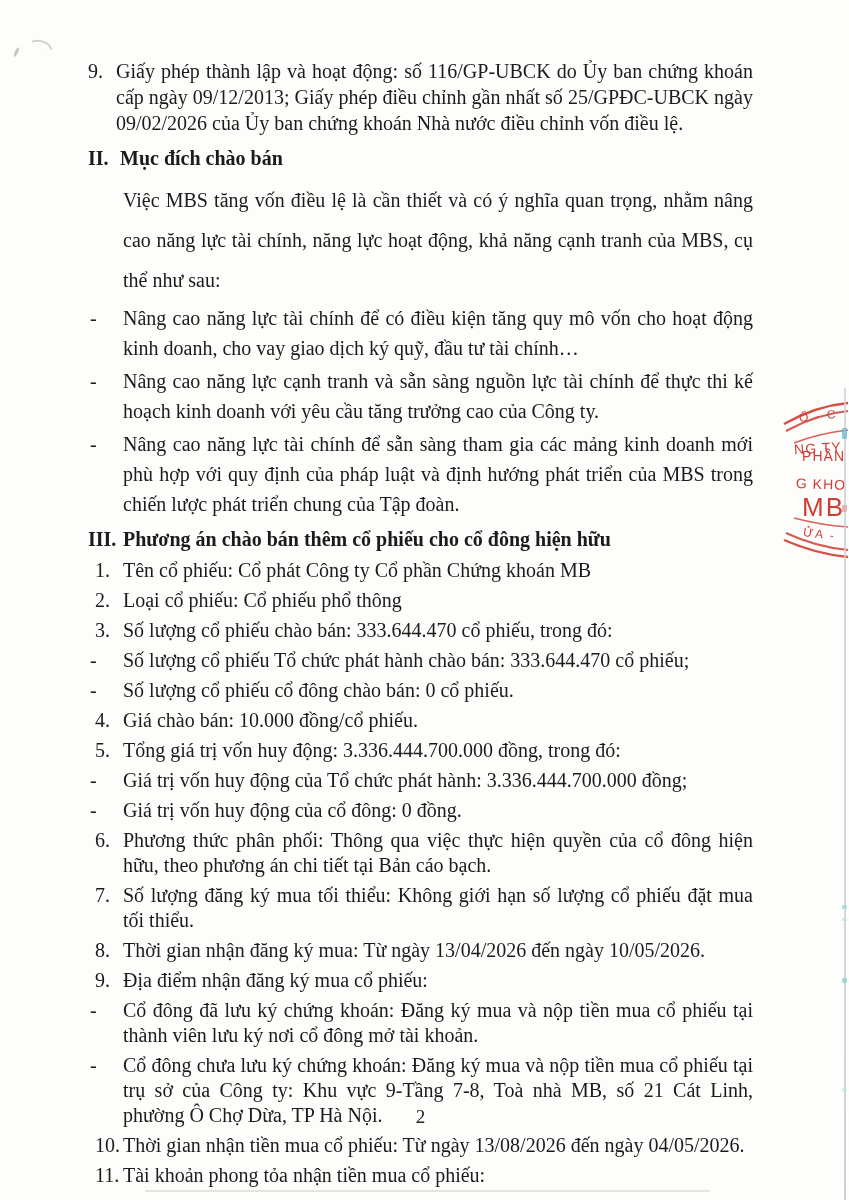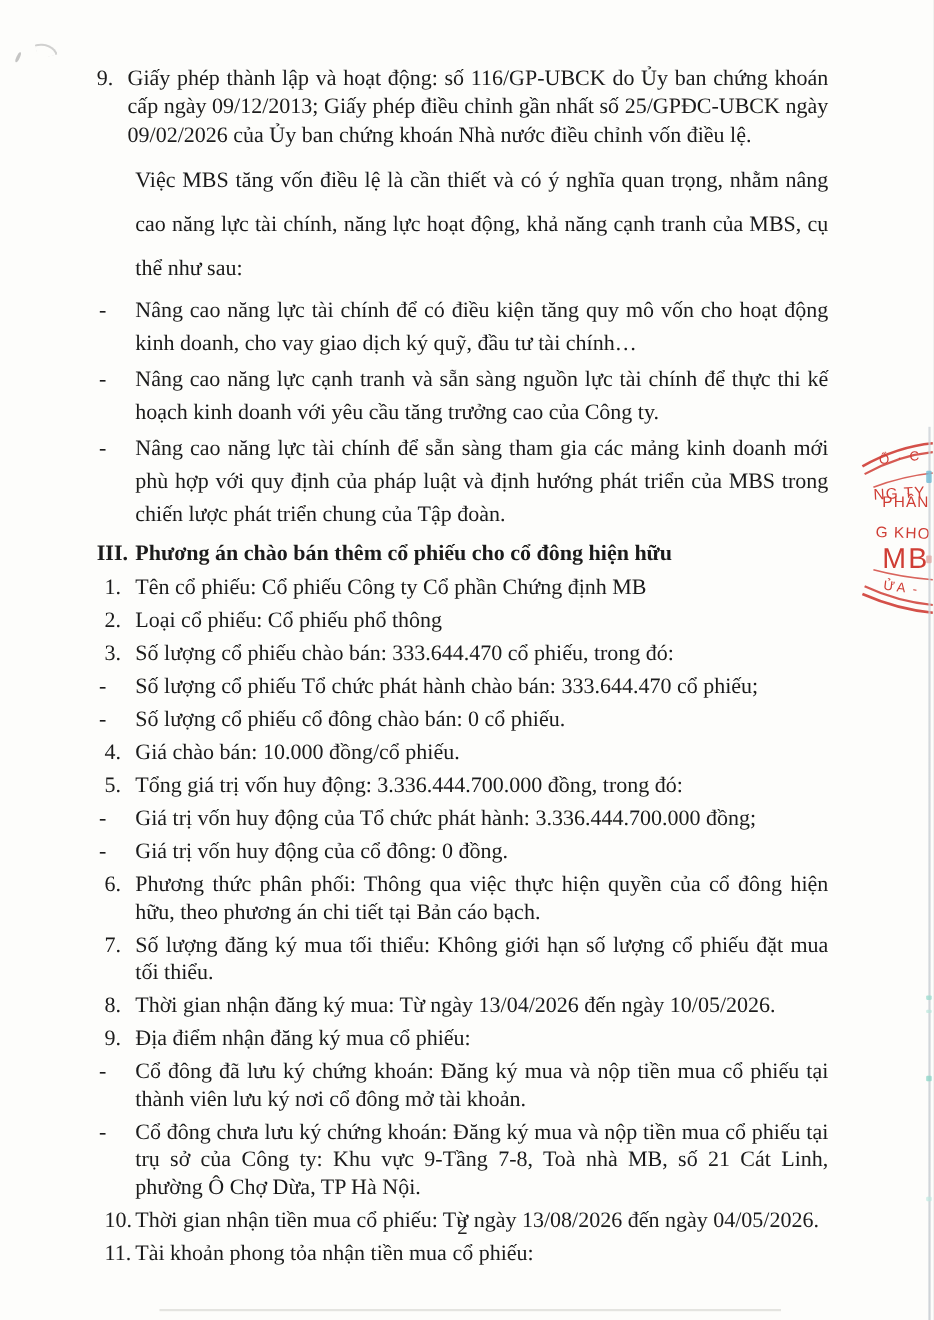--- a/index.html
+++ b/index.html
@@ -78,20 +78,24 @@
   <div class="pm1"></div>
   <div class="pm2"></div>
 
   <div class="doc">
 
     <div class="li item9">
       <span class="m">9.</span>
       <span class="t">Giấy phép thành lập và hoạt động: số 116/GP-UBCK do Ủy ban chứng khoán cấp ngày 09/12/2013; Giấy phép điều chỉnh gần nhất số 25/GPĐC-UBCK ngày 09/02/2026 của Ủy ban chứng khoán Nhà nước điều chỉnh vốn điều lệ.</span>
     </div>
 
+    <div class="li hding h2">
+      <span class="m">II.</span>
+      <span class="t">Mục đích chào bán</span>
+    </div>
 
     <div class="intro">Việc MBS tăng vốn điều lệ là cần thiết và có ý nghĩa quan trọng, nhằm nâng cao năng lực tài chính, năng lực hoạt động, khả năng cạnh tranh của MBS, cụ thể như sau:</div>
 
     <div class="li s2dash">
       <span class="m">-</span>
       <span class="t">Nâng cao năng lực tài chính để có điều kiện tăng quy mô vốn cho hoạt động kinh doanh, cho vay giao dịch ký quỹ, đầu tư tài chính…</span>
     </div>
     <div class="li s2dash">
       <span class="m">-</span>
       <span class="t">Nâng cao năng lực cạnh tranh và sẵn sàng nguồn lực tài chính để thực thi kế hoạch kinh doanh với yêu cầu tăng trưởng cao của Công ty.</span>
@@ -101,21 +105,21 @@
       <span class="t">Nâng cao năng lực tài chính để sẵn sàng tham gia các mảng kinh doanh mới phù hợp với quy định của pháp luật và định hướng phát triển của MBS trong chiến lược phát triển chung của Tập đoàn.</span>
     </div>
 
     <div class="li hding h3">
       <span class="m">III.</span>
       <span class="t">Phương án chào bán thêm cổ phiếu cho cổ đông hiện hữu</span>
     </div>
 
     <div class="li s3num">
       <span class="m">1.</span>
-      <span class="t">Tên cổ phiếu: Cổ phiếu Công ty Cổ phần Chứng định MB</span>
+      <span class="t">Tên cổ phiếu: Cổ phát Công ty Cổ phần Chứng khoán MB</span>
     </div>
     <div class="li s3num">
       <span class="m">2.</span>
       <span class="t">Loại cổ phiếu: Cổ phiếu phổ thông</span>
     </div>
     <div class="li s3num">
       <span class="m">3.</span>
       <span class="t">Số lượng cổ phiếu chào bán: 333.644.470 cổ phiếu, trong đó:</span>
     </div>
     <div class="li s3dash">

